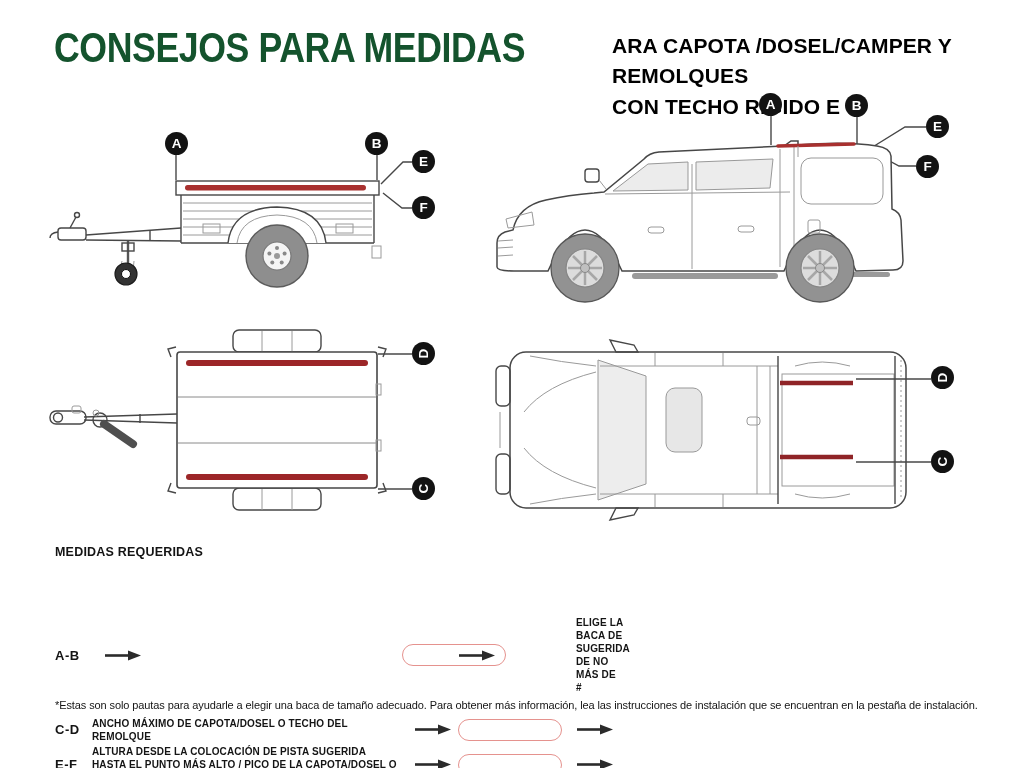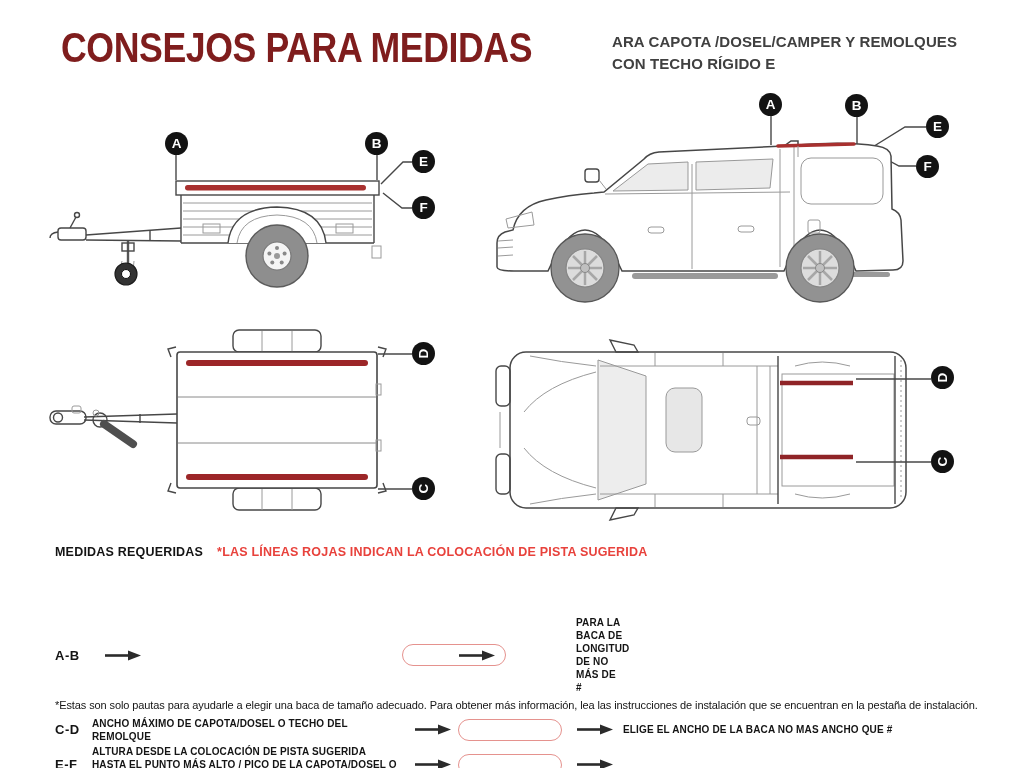--- a/index.html
+++ b/index.html
@@ -1,23 +1,23 @@
 <!DOCTYPE html>
 <html><head>
 <meta charset="utf-8">
 <style>
   html,body{margin:0;padding:0;}
   body{width:1024px;height:768px;background:#ffffff;position:relative;overflow:hidden;
        font-family:"Liberation Sans",sans-serif;color:#141414;}
   .abs{position:absolute;}
 
   
-  .title{left:54px;top:24px;font-size:42px;font-weight:700;color:#7f1d1d;letter-spacing:-0.5px;white-space:nowrap;margin-left:7px;}
+  .title{left:54px;top:24px;font-size:42px;font-weight:700;color:#14532d;letter-spacing:-0.5px;white-space:nowrap;}
   .title span{display:inline-block;transform:scaleX(.85);transform-origin:left center;}
-  .subtitle{left:612px;top:31px;font-size:15px;font-weight:700;color:#404040;line-height:1.45;letter-spacing:0.1px;}
+  .subtitle{left:612px;top:31px;font-size:21px;font-weight:700;color:#000000;line-height:1.45;letter-spacing:0.1px;}
 
   
   #art{left:0;top:0;}
   .ln{stroke:#474747;stroke-width:1.4;fill:none;}
   .lnl{stroke:#9a9a9a;stroke-width:1;fill:none;}
 
   
   .marker{position:absolute;width:23px;height:23px;border-radius:50%;background:#131313;color:#ffffff;
           display:flex;align-items:center;justify-content:center;font-size:13.5px;font-weight:700;}
   .marker.rot span{display:inline-block;transform:rotate(-90deg);}
@@ -269,52 +269,50 @@
 
 <div class="marker rot" style="left:931px;top:366px">
     <span>D</span>
   </div>
 <div class="marker rot" style="left:931px;top:450px">
     <span>C</span>
   </div>
 
 <div class="abs m-head">
   <div>MEDIDAS REQUERIDAS</div>
-  <div class="note">*LAS LÍNEAS ROJAS INDICAN LA COLOCACIÓN DE PISTA SUGERIDA</div>
 </div>
 
 <div class="abs rows">
 
   <div class="mrow r1">
     <div class="mlabel">A-B</div>
     <svg class="arrow" viewBox="0 0 38 11">
         <line x1="1" y1="5.5" x2="25" y2="5.5" stroke="#2b2b2b" stroke-width="2.6"></line>
         <polygon points="24,0.5 37,5.5 24,10.5" fill="#2b2b2b"></polygon>
       </svg>
     <div class="pill"></div>
     <svg class="arrow second" viewBox="0 0 38 11">
         <line x1="1" y1="5.5" x2="25" y2="5.5" stroke="#2b2b2b" stroke-width="2.6"></line>
         <polygon points="24,0.5 37,5.5 24,10.5" fill="#2b2b2b"></polygon>
       </svg>
-    <div class="mresult">PARA LA BACA DE LONGITUD DE NO MÁS DE #</div>
+    <div class="mresult">ELIGE LA BACA DE SUGERIDA DE NO MÁS DE #</div>
   </div>
 
   <div class="mrow r2">
     <div class="mlabel">C-D</div>
     <div class="mdesc">ANCHO MÁXIMO DE CAPOTA/DOSEL O TECHO DEL REMOLQUE</div>
     <svg class="arrow" viewBox="0 0 38 11">
         <line x1="1" y1="5.5" x2="25" y2="5.5" stroke="#2b2b2b" stroke-width="2.6"></line>
         <polygon points="24,0.5 37,5.5 24,10.5" fill="#2b2b2b"></polygon>
       </svg>
     <div class="pill"></div>
     <svg class="arrow second" viewBox="0 0 38 11">
         <line x1="1" y1="5.5" x2="25" y2="5.5" stroke="#2b2b2b" stroke-width="2.6"></line>
         <polygon points="24,0.5 37,5.5 24,10.5" fill="#2b2b2b"></polygon>
       </svg>
-    <div class="mresult">ELIGE EL ANCHO DE LA BACA NO MAS ANCHO QUE #</div>
   </div>
 
   <div class="mrow r3">
     <div class="mlabel">E-F</div>
     <div class="mdesc">ALTURA DESDE LA COLOCACIÓN DE PISTA SUGERIDA HASTA EL PUNTO MÁS ALTO / PICO DE LA CAPOTA/DOSEL O REMOLQUE</div>
     <svg class="arrow" viewBox="0 0 38 11">
         <line x1="1" y1="5.5" x2="25" y2="5.5" stroke="#2b2b2b" stroke-width="2.6"></line>
         <polygon points="24,0.5 37,5.5 24,10.5" fill="#2b2b2b"></polygon>
       </svg>
     <div class="pill"></div>

